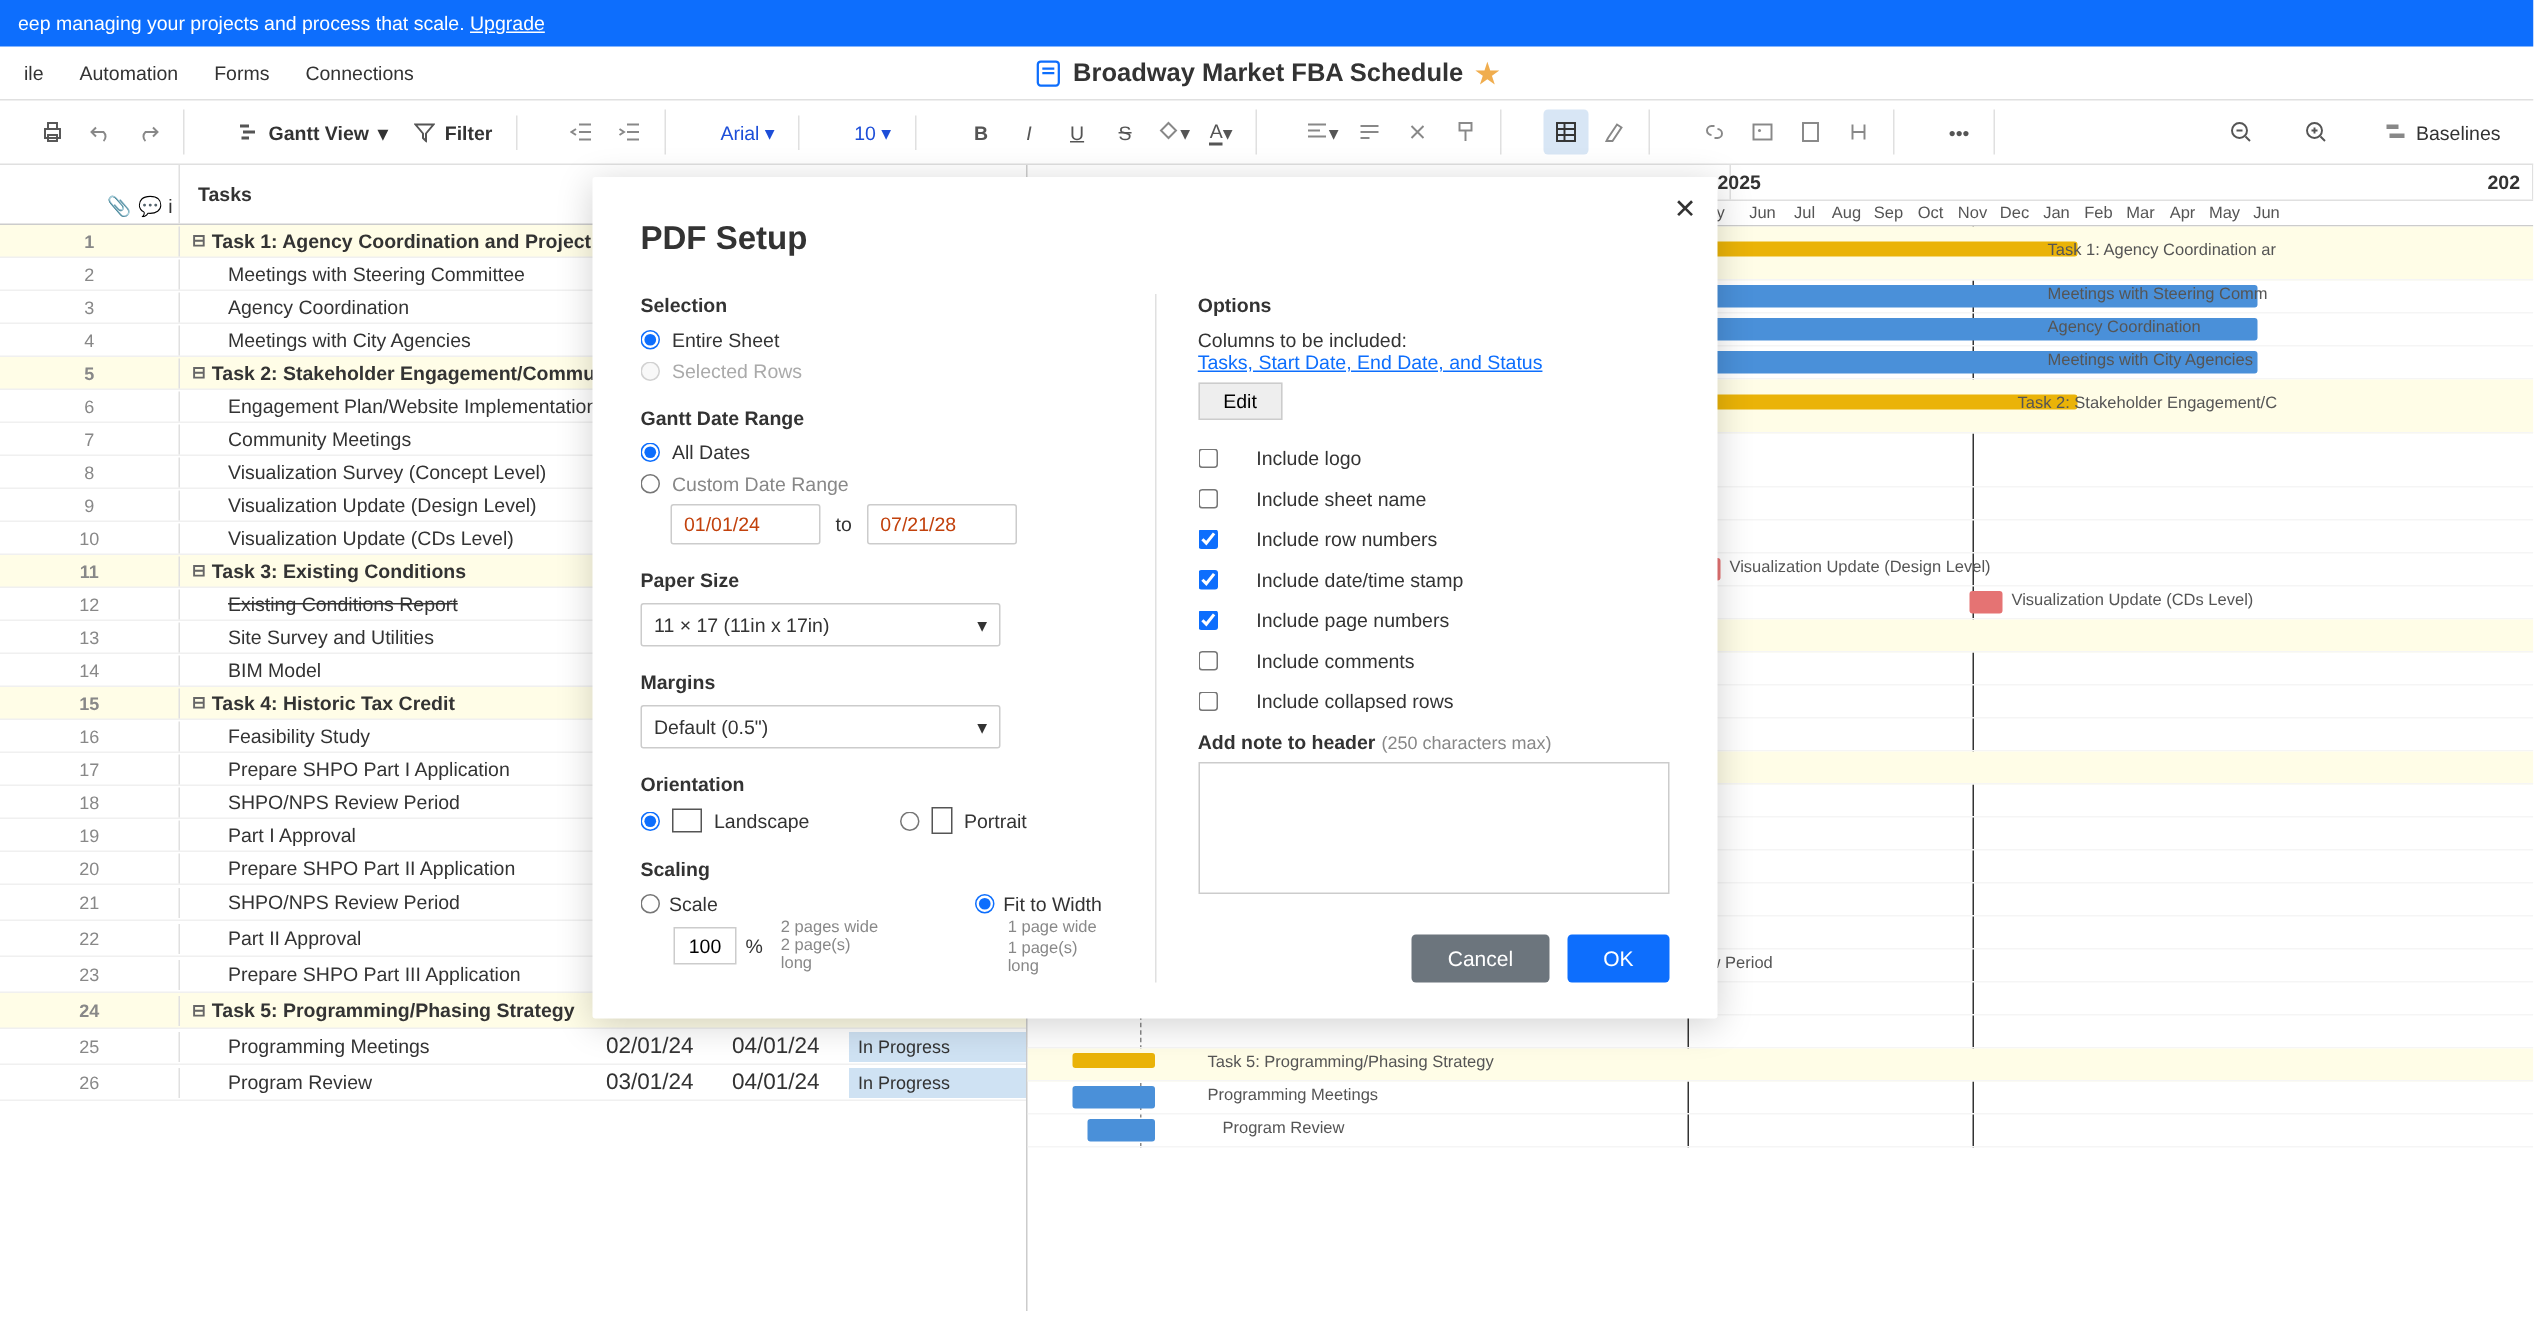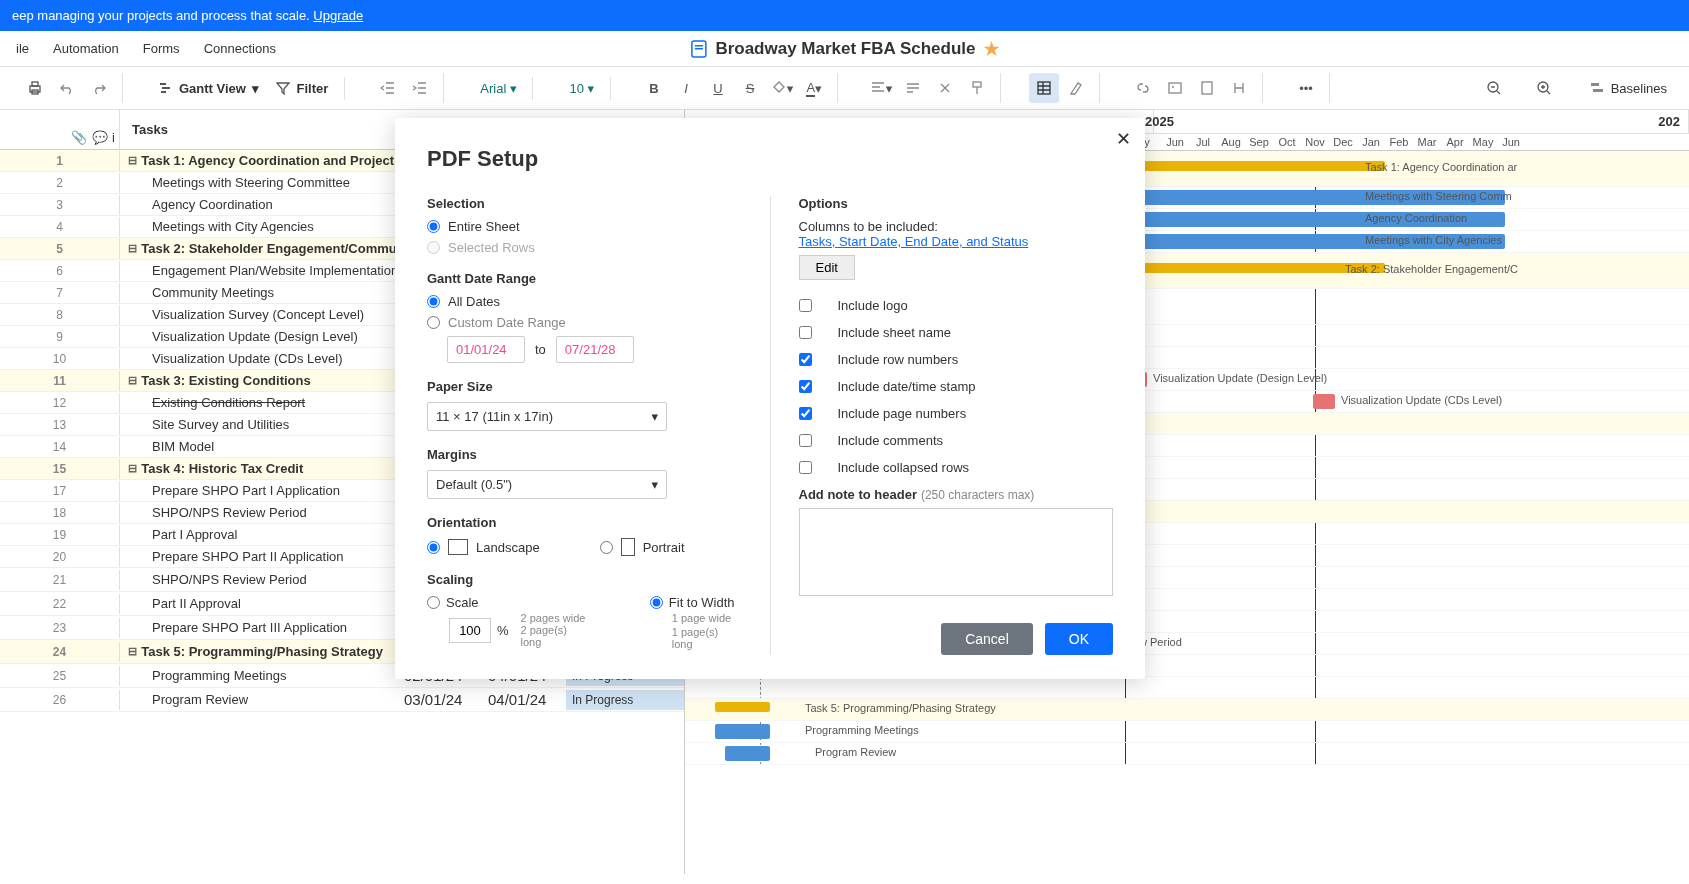--- a/index.html
+++ b/index.html
@@ -13,21 +13,21 @@
 .title-wrap { position: absolute; left: 50%; transform: translateX(-50%); display: flex; align-items: center; gap: 8px; font-weight: 700; font-size: 17px; }
 .title-icon { width: 18px; height: 18px; display: inline-block; }
 .star { color: #f0ad4e; font-size: 18px; }
 
 .toolbar { display: flex; align-items: center; padding: 6px 12px; border-bottom: 1px solid #e0e0e0; gap: 20px; }
 .tool-group { display: flex; align-items: center; gap: 2px; padding: 0 8px; border-right: 1px solid #e0e0e0; }
 .tool-group:last-child { border-right: none; }
 .tool-btn { width: 30px; height: 30px; display: flex; align-items: center; justify-content: center; border-radius: 3px; cursor: pointer; color: #555; }
 .tool-btn.active { background: #d8e6f5; }
 .view-switch { display: flex; align-items: center; gap: 6px; padding: 4px 8px; cursor: pointer; color: #333; font-weight: 600; }
-.font-select { padding: 4px 8px; color: #0f766e; cursor: pointer; }
+.font-select { padding: 4px 8px; color: #1d4ed8; cursor: pointer; }
 .spacer { flex: 1; }
 .baselines-btn { display: flex; align-items: center; gap: 6px; padding: 4px 10px; cursor: pointer; color: #333; }
 
 .content { display: flex; height: calc(100vh - 120px); position: relative; }
 
 .task-panel { width: 685px; border-right: 1px solid #ccc; display: flex; flex-direction: column; }
 .task-header { display: flex; border-bottom: 1px solid #ccc; background: #fff; }
 .row-icons-col { width: 120px; border-right: 1px solid #e0e0e0; display: flex; align-items: flex-end; justify-content: flex-end; gap: 4px; padding: 4px; }
 .task-col-header { flex: 1; padding: 12px; font-weight: 700; }
 .task-rows { overflow-y: auto; }
@@ -72,21 +72,21 @@
 .modal-col { flex: 1; }
 .modal-col:first-child { border-right: 1px solid #e0e0e0; padding-right: 28px; }
 .modal-col:last-child { padding-left: 28px; }
 .section-label { font-weight: 700; margin-bottom: 8px; margin-top: 16px; }
 .section-label:first-child { margin-top: 0; }
 .radio-row { display: flex; align-items: center; gap: 8px; margin-bottom: 6px; }
 .radio-row.disabled { color: #aaa; }
 input[type=radio] { accent-color: #0d6efd; }
 input[type=checkbox] { accent-color: #0d6efd; }
 .date-range { display: flex; align-items: center; gap: 10px; margin-top: 6px; margin-left: 20px; }
-.date-input { width: 78px; padding: 5px 8px; border: 1px solid #ccc; border-radius: 2px; font-size: 13px; color: #ec4899; }
+.date-input { width: 100px; padding: 5px 8px; border: 1px solid #ccc; border-radius: 2px; font-size: 13px; color: #c2410c; }
 .select { width: 240px; padding: 6px 8px; border: 1px solid #ccc; border-radius: 2px; font-size: 13px; background: #fff; cursor: pointer; display: flex; justify-content: space-between; align-items: center; }
 .orientation-row { display: flex; gap: 60px; align-items: center; }
 .orient-opt { display: flex; align-items: center; gap: 8px; }
 .orient-icon { width: 20px; height: 16px; border: 1.5px solid #555; }
 .orient-icon.portrait { width: 14px; height: 18px; }
 .scaling-wrap { display: flex; gap: 60px; }
 .scale-opt { display: flex; flex-direction: column; gap: 2px; }
 .scale-top { display: flex; align-items: center; gap: 6px; }
 .scale-input { width: 42px; padding: 4px; border: 1px solid #ccc; text-align: center; font-size: 13px; }
 .scale-sub { font-size: 11px; color: #888; margin-left: 22px; }
@@ -382,20 +382,26 @@
           </div>
         </div>
         <div class="task-row parent">
           <div class="rownum">15</div>
           <div class="task-name">
             <span class="expand">⊟</span>
             <span>Task 4: Historic Tax Credit</span>
           </div>
         </div>
         <div class="task-row">
+          <div class="rownum">16</div>
+          <div class="task-name indent">
+            <span>Feasibility Study</span>
+          </div>
+        </div>
+        <div class="task-row">
           <div class="rownum">17</div>
           <div class="task-name indent">
             <span>Prepare SHPO Part I Application</span>
           </div>
         </div>
         <div class="task-row">
           <div class="rownum">18</div>
           <div class="task-name indent">
             <span>SHPO/NPS Review Period</span>
           </div>

